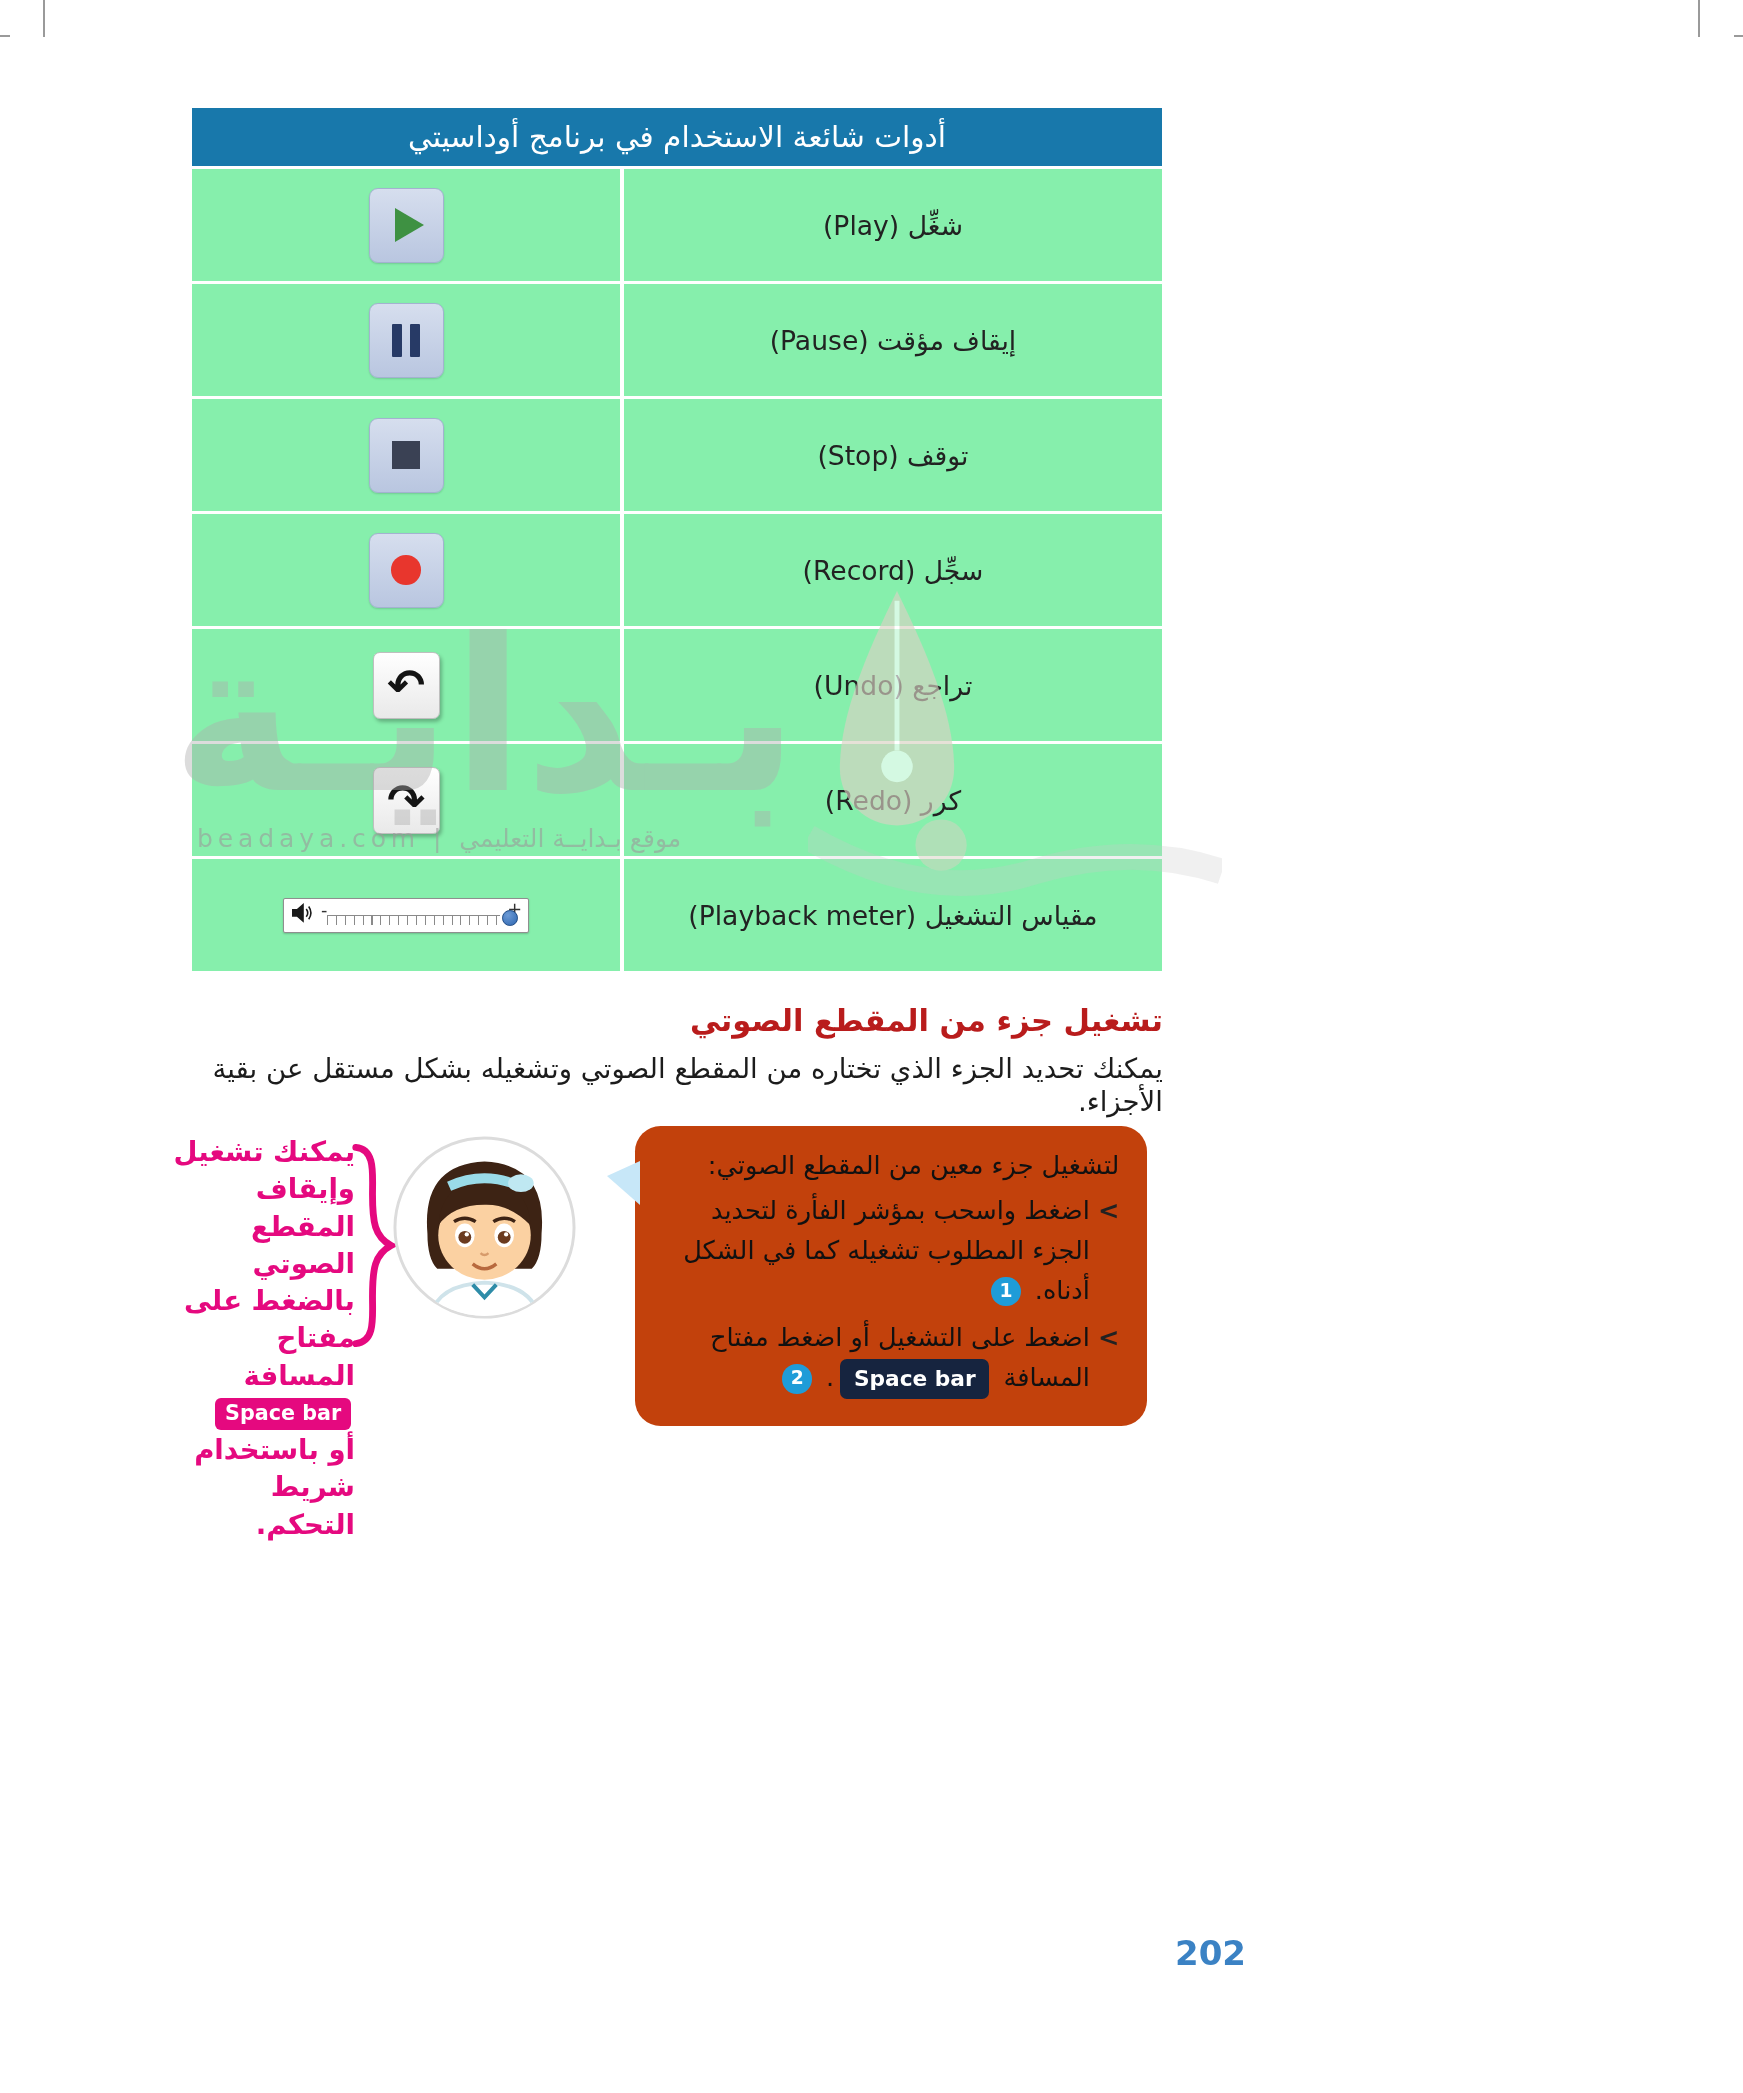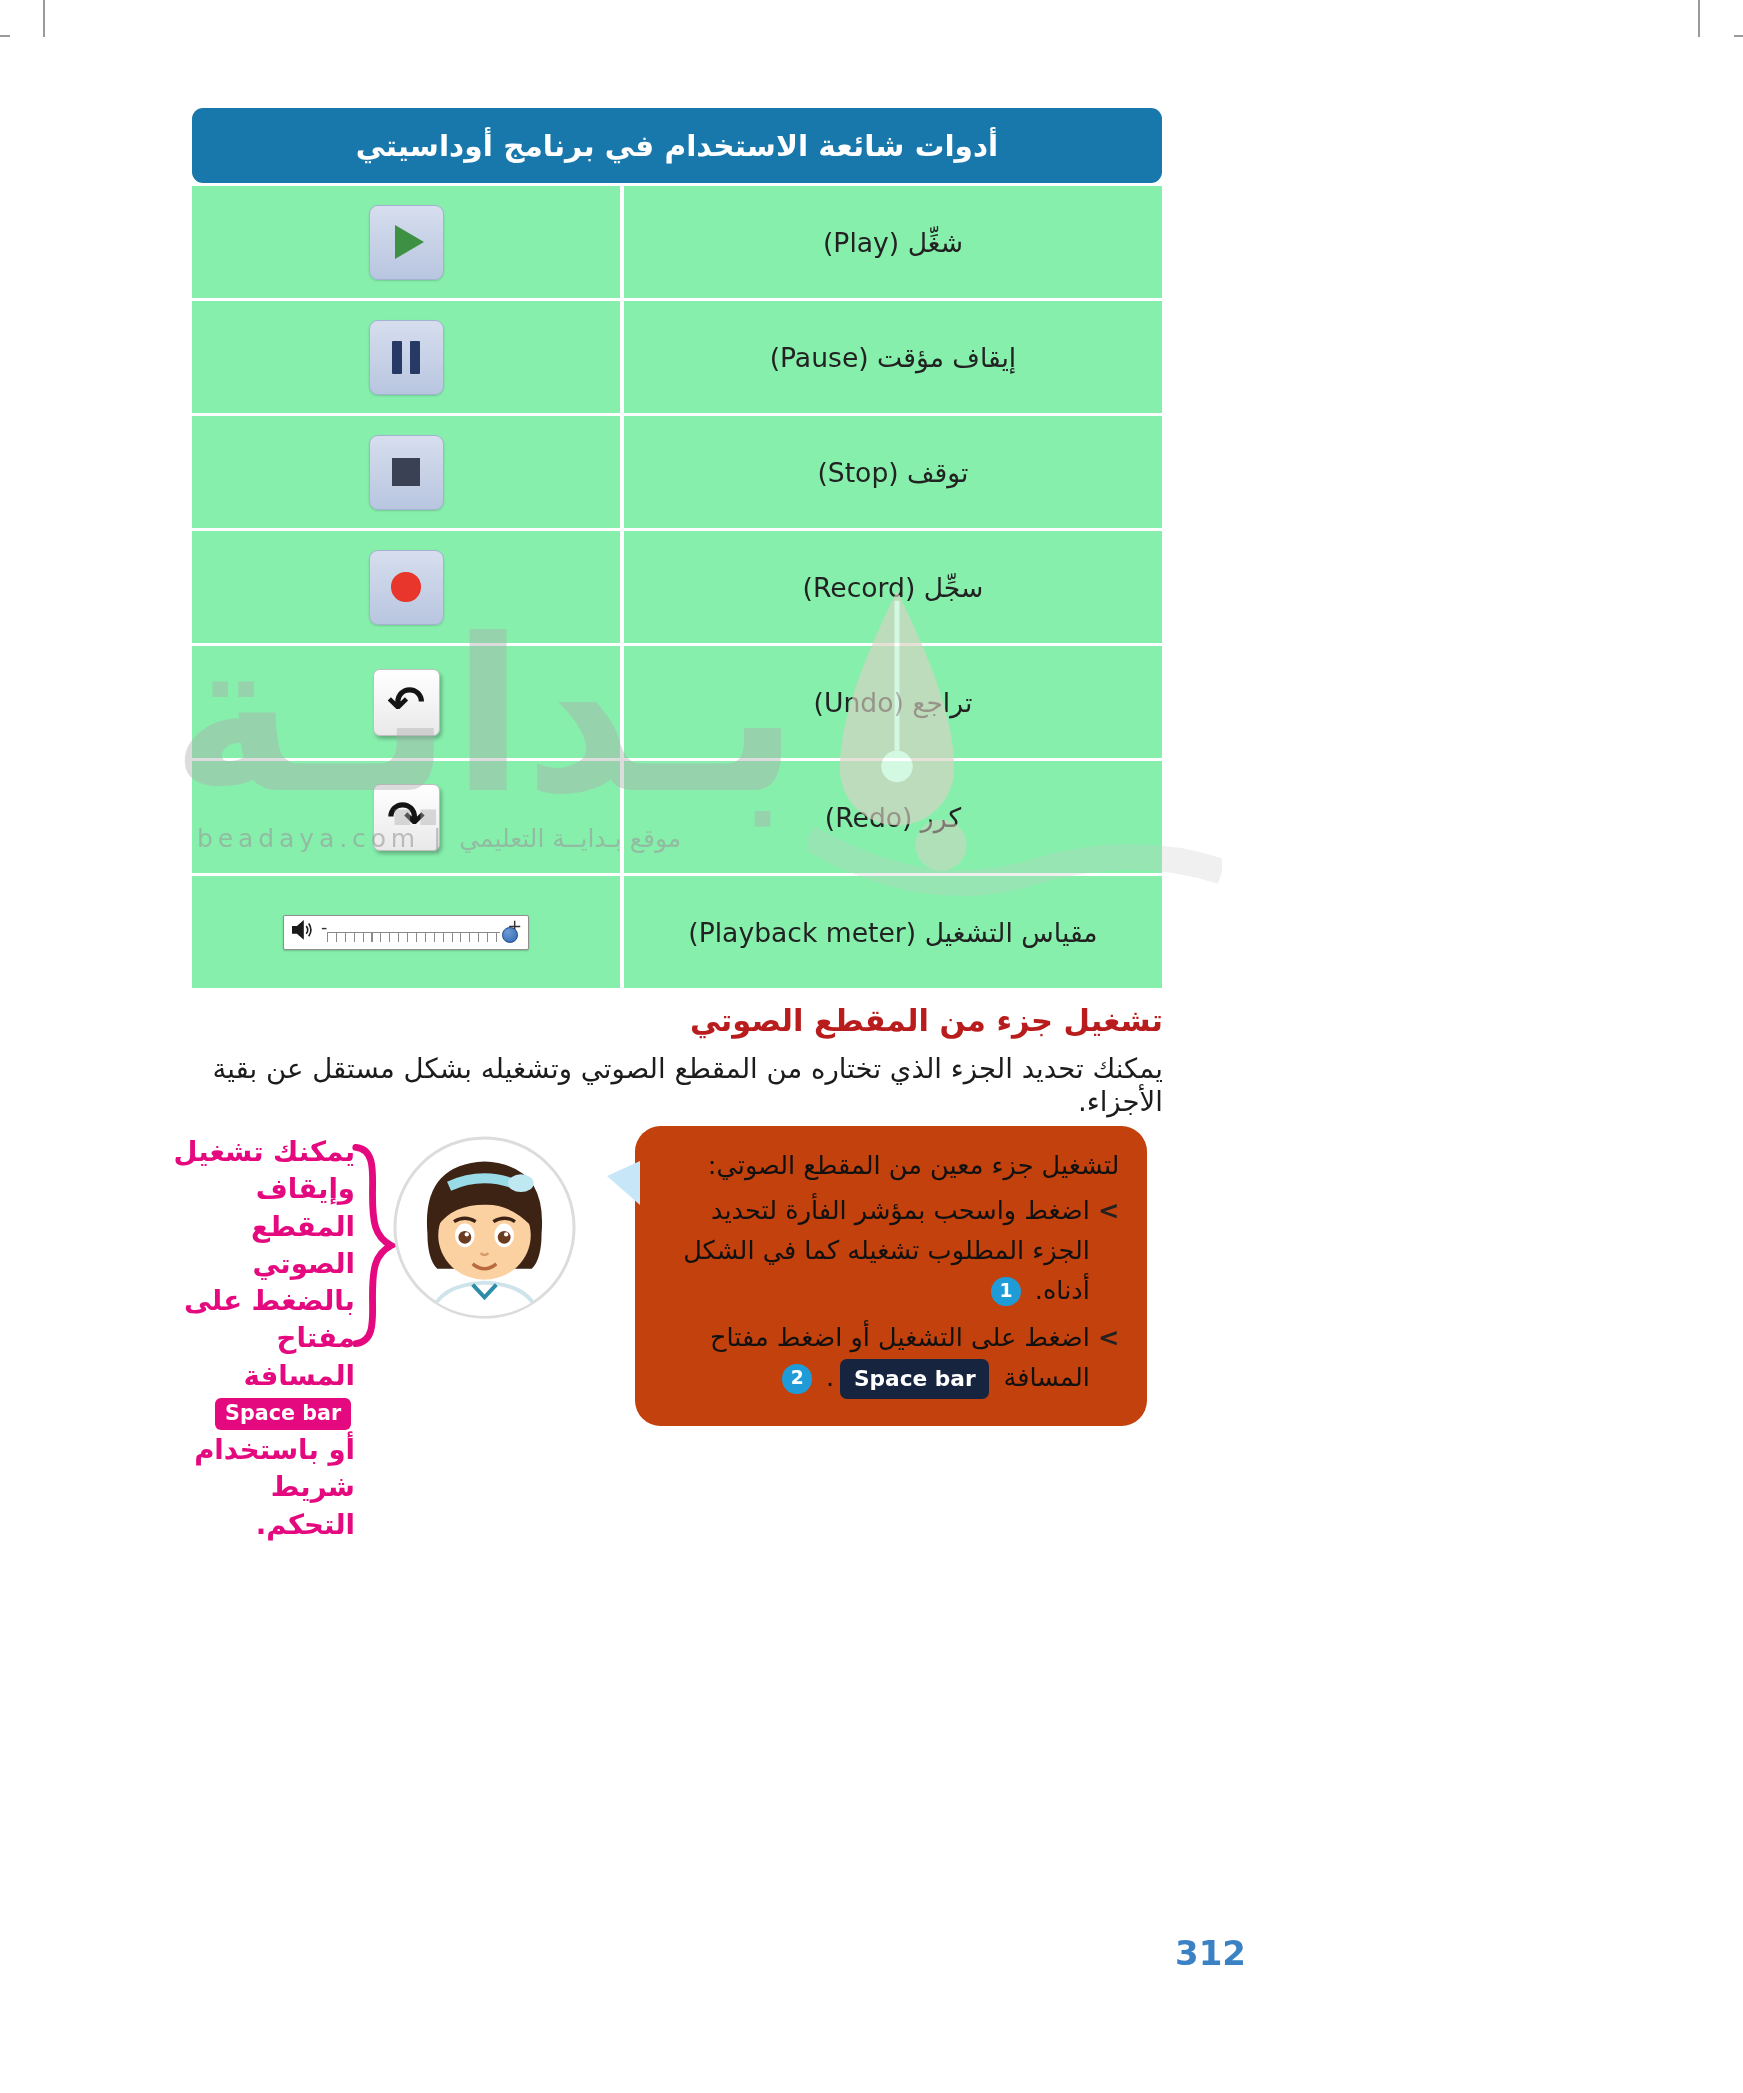--- a/index.html
+++ b/index.html
@@ -15,23 +15,23 @@
   
   .crop{position:absolute;background:#9a9a9a;}
   .crop.tl{left:43px;top:0;width:2px;height:37px;}
   .crop.tr{left:1698px;top:0;width:2px;height:37px;}
   .crop.tl-h{left:0;top:35px;width:9.9px;height:2px;}
   .crop.tr-h{left:1734px;top:35px;width:9.9px;height:2px;}
 
   
   .tools-table{position:absolute;left:192px;top:108px;width:970px;}
   .table-title{
-    height:75px;background:#1878ab;color:#fff;
+    height:58px;background:#1878ab;color:#fff;
     display:flex;align-items:center;justify-content:center;
-    font-size:29.6px;font-weight:bold;direction:rtl;border-radius:11px;
+    font-size:29.6px;font-weight:normal;direction:rtl;
   }
   .t-row{display:flex;height:112px;margin-top:3px;}
   .cell{background:#86efac;display:flex;align-items:center;justify-content:center;}
   .cell.icon-cell{width:428px;margin-right:3.9px;}
   .cell.label-cell{flex:1;font-size:26.6px;color:#222;direction:rtl;}
 
   
   .tool-btn{
     width:73px;height:73px;border-radius:8.9px;
     background:linear-gradient(#d6deee,#b9c6e0);
@@ -315,16 +315,16 @@
     </div>
 
     <div class="bubble-step">
       <span class="step-arrow" dir="ltr">&lt;</span>
       <span>اضغط على التشغيل أو اضغط مفتاح المسافة</span>
       <span class="key-dark">Space bar</span><span>.</span>
       <span class="num-circle">2</span>
     </div>
   </div>
 
-  <div class="page-number">312</div>
+  <div class="page-number">202</div>
 
 </div>
 
 
 </body></html>

